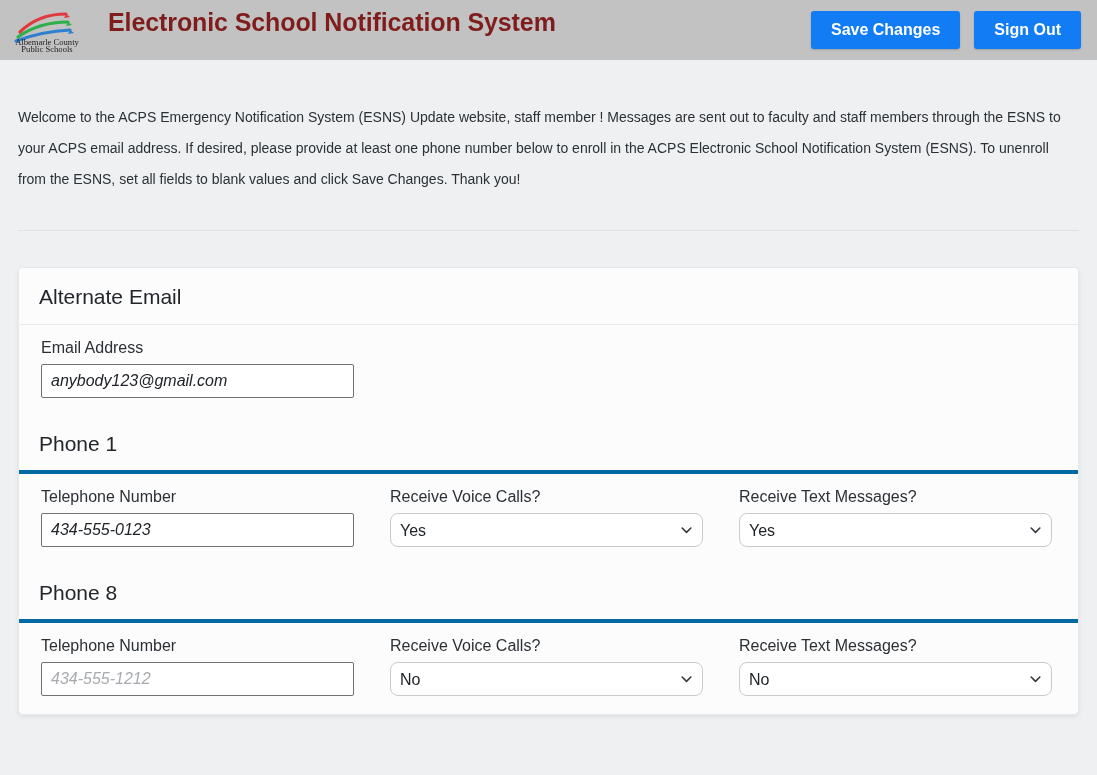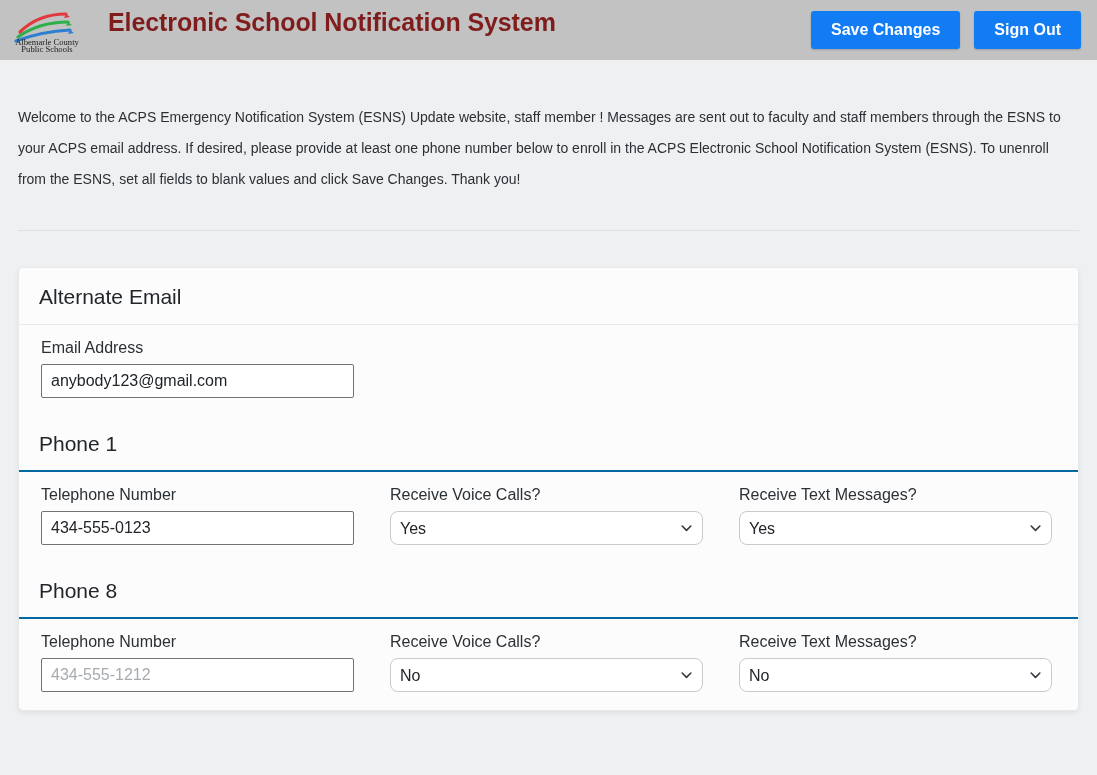--- a/index.html
+++ b/index.html
@@ -94,21 +94,21 @@
   }
   .card-header h2,
   .section-header h2 {
     margin: 0;
     font-size: 21px;
     font-weight: normal;
     color: #22262a;
   }
   .section-header {
     padding: 16px 16px 14px 20px;
-    border-bottom: 2px solid #0369a1;
+    border-bottom: 4px solid #0369a1;
     background: #fcfcfd;
   }
   .card-body {
     padding: 13px 22px 18px 22px;
   }
   .row {
     display: flex;
     gap: 36px;
   }
   .field {
@@ -126,20 +126,21 @@
     width: 100%;
     height: 34px;
     padding: 4px 9px;
     font-family: "Liberation Sans", sans-serif;
     font-size: 16px;
     color: #212529;
     background: #ffffff;
     border: 1px solid #6e7378;
     border-radius: 2px;
     outline: none;
+    font-style: italic;
   }
   input.text-input::placeholder { color: #a7abaf; }
 
   .select-wrap { position: relative; width: 100%; }
   select.select-input {
     width: 100%;
     height: 34px;
     padding: 4px 28px 4px 9px;
     font-family: "Liberation Sans", sans-serif;
     font-size: 16px;

